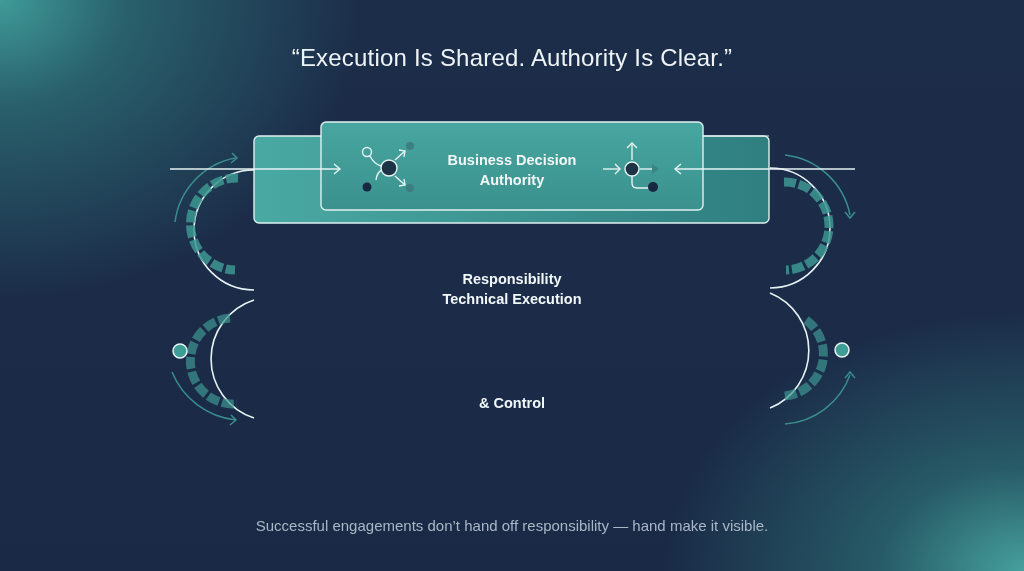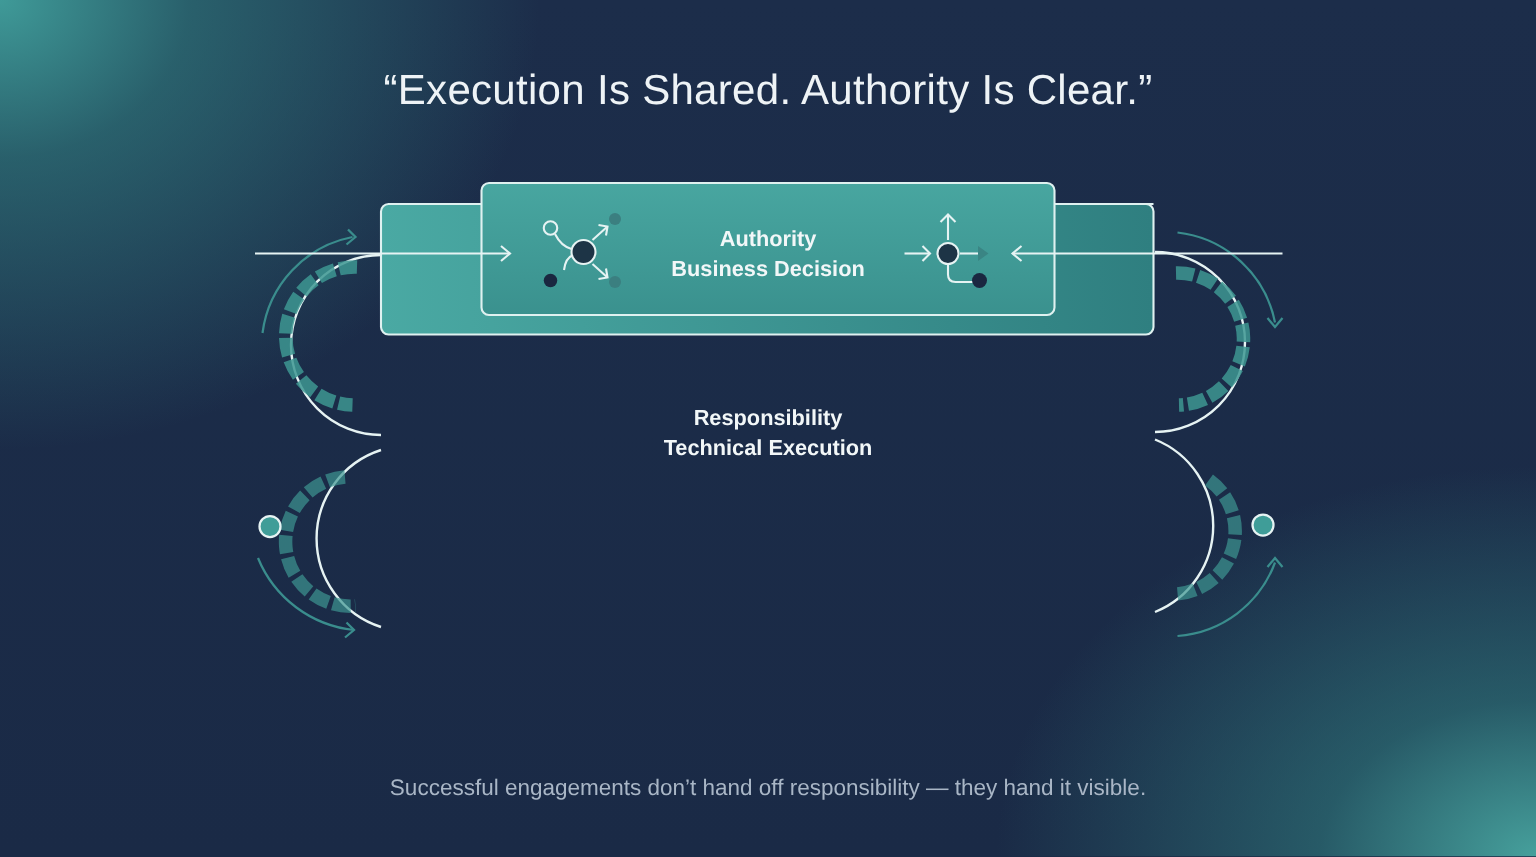--- a/index.html
+++ b/index.html
@@ -4,21 +4,21 @@
 <style>
   html,body{margin:0;padding:0;}
   body{width:1024px;height:571px;overflow:hidden;position:relative;
     background:#1b2b47;font-family:"Liberation Sans",sans-serif;}
   .bg{position:absolute;inset:0;
     background:
       radial-gradient(ellipse 360px 300px at 0px 0px, #3f9a98 0%, rgba(50,130,130,0.6) 35%, rgba(27,43,71,0) 100%),
       radial-gradient(ellipse 360px 260px at 1024px 571px, #46a09c 0%, rgba(50,130,130,0.55) 40%, rgba(27,43,71,0) 100%),
       linear-gradient(180deg,#1c2d4a 0%,#1a2a46 100%);}
   .title{position:absolute;left:0;right:0;top:44px;text-align:center;color:#eef3f6;
-    font-size:28px;letter-spacing:0.2px;}
+    font-size:24px;letter-spacing:0.2px;}
   .caption{position:absolute;left:0;right:0;top:517px;text-align:center;color:#a9b6c6;font-size:15px;}
   svg{position:absolute;left:0;top:0;}
   .lbl{position:absolute;color:#f2f7f8;font-weight:bold;font-size:14.5px;text-align:center;line-height:20px;}
 </style>
 </head>
 <body>
 
 
 
 <div class="bg"></div>
@@ -180,26 +180,27 @@
       <line x1="607" y1="433" x2="639" y2="433">
       <circle cx="646" cy="386" r="7.5" fill="#3f9d98">
       <circle cx="646" cy="433" r="7.5" fill="#1a2740">
       <circle cx="600" cy="410" r="9.5" fill="#3f9d98">
       <path d="M595 410 L599 414 L605 406">
     </path></circle></circle></circle></line></line></line></path></g>
   </line></line></path></rect></rect></g>
 
 
 <div class="lbl" style="left:420px;top:150px;width:184px;">
+  <div>Business Decision</div>
   <div>Authority</div>
-  <div>Business Decision</div>
 </div>
 <div class="lbl" style="left:420px;top:269px;width:184px;">
   <div>Responsibility</div>
   <div>Technical Execution</div>
 </div>
 <div class="lbl" style="left:420px;top:393px;width:184px;">
+  <div>&amp; Control</div>
 </div>
 
-<div class="caption">Successful engagements don’t hand off responsibility — they hand it visible.</div>
+<div class="caption">Successful engagements don’t hand off responsibility — hand make it visible.</div>
 
 
 
 
 </body></html>

